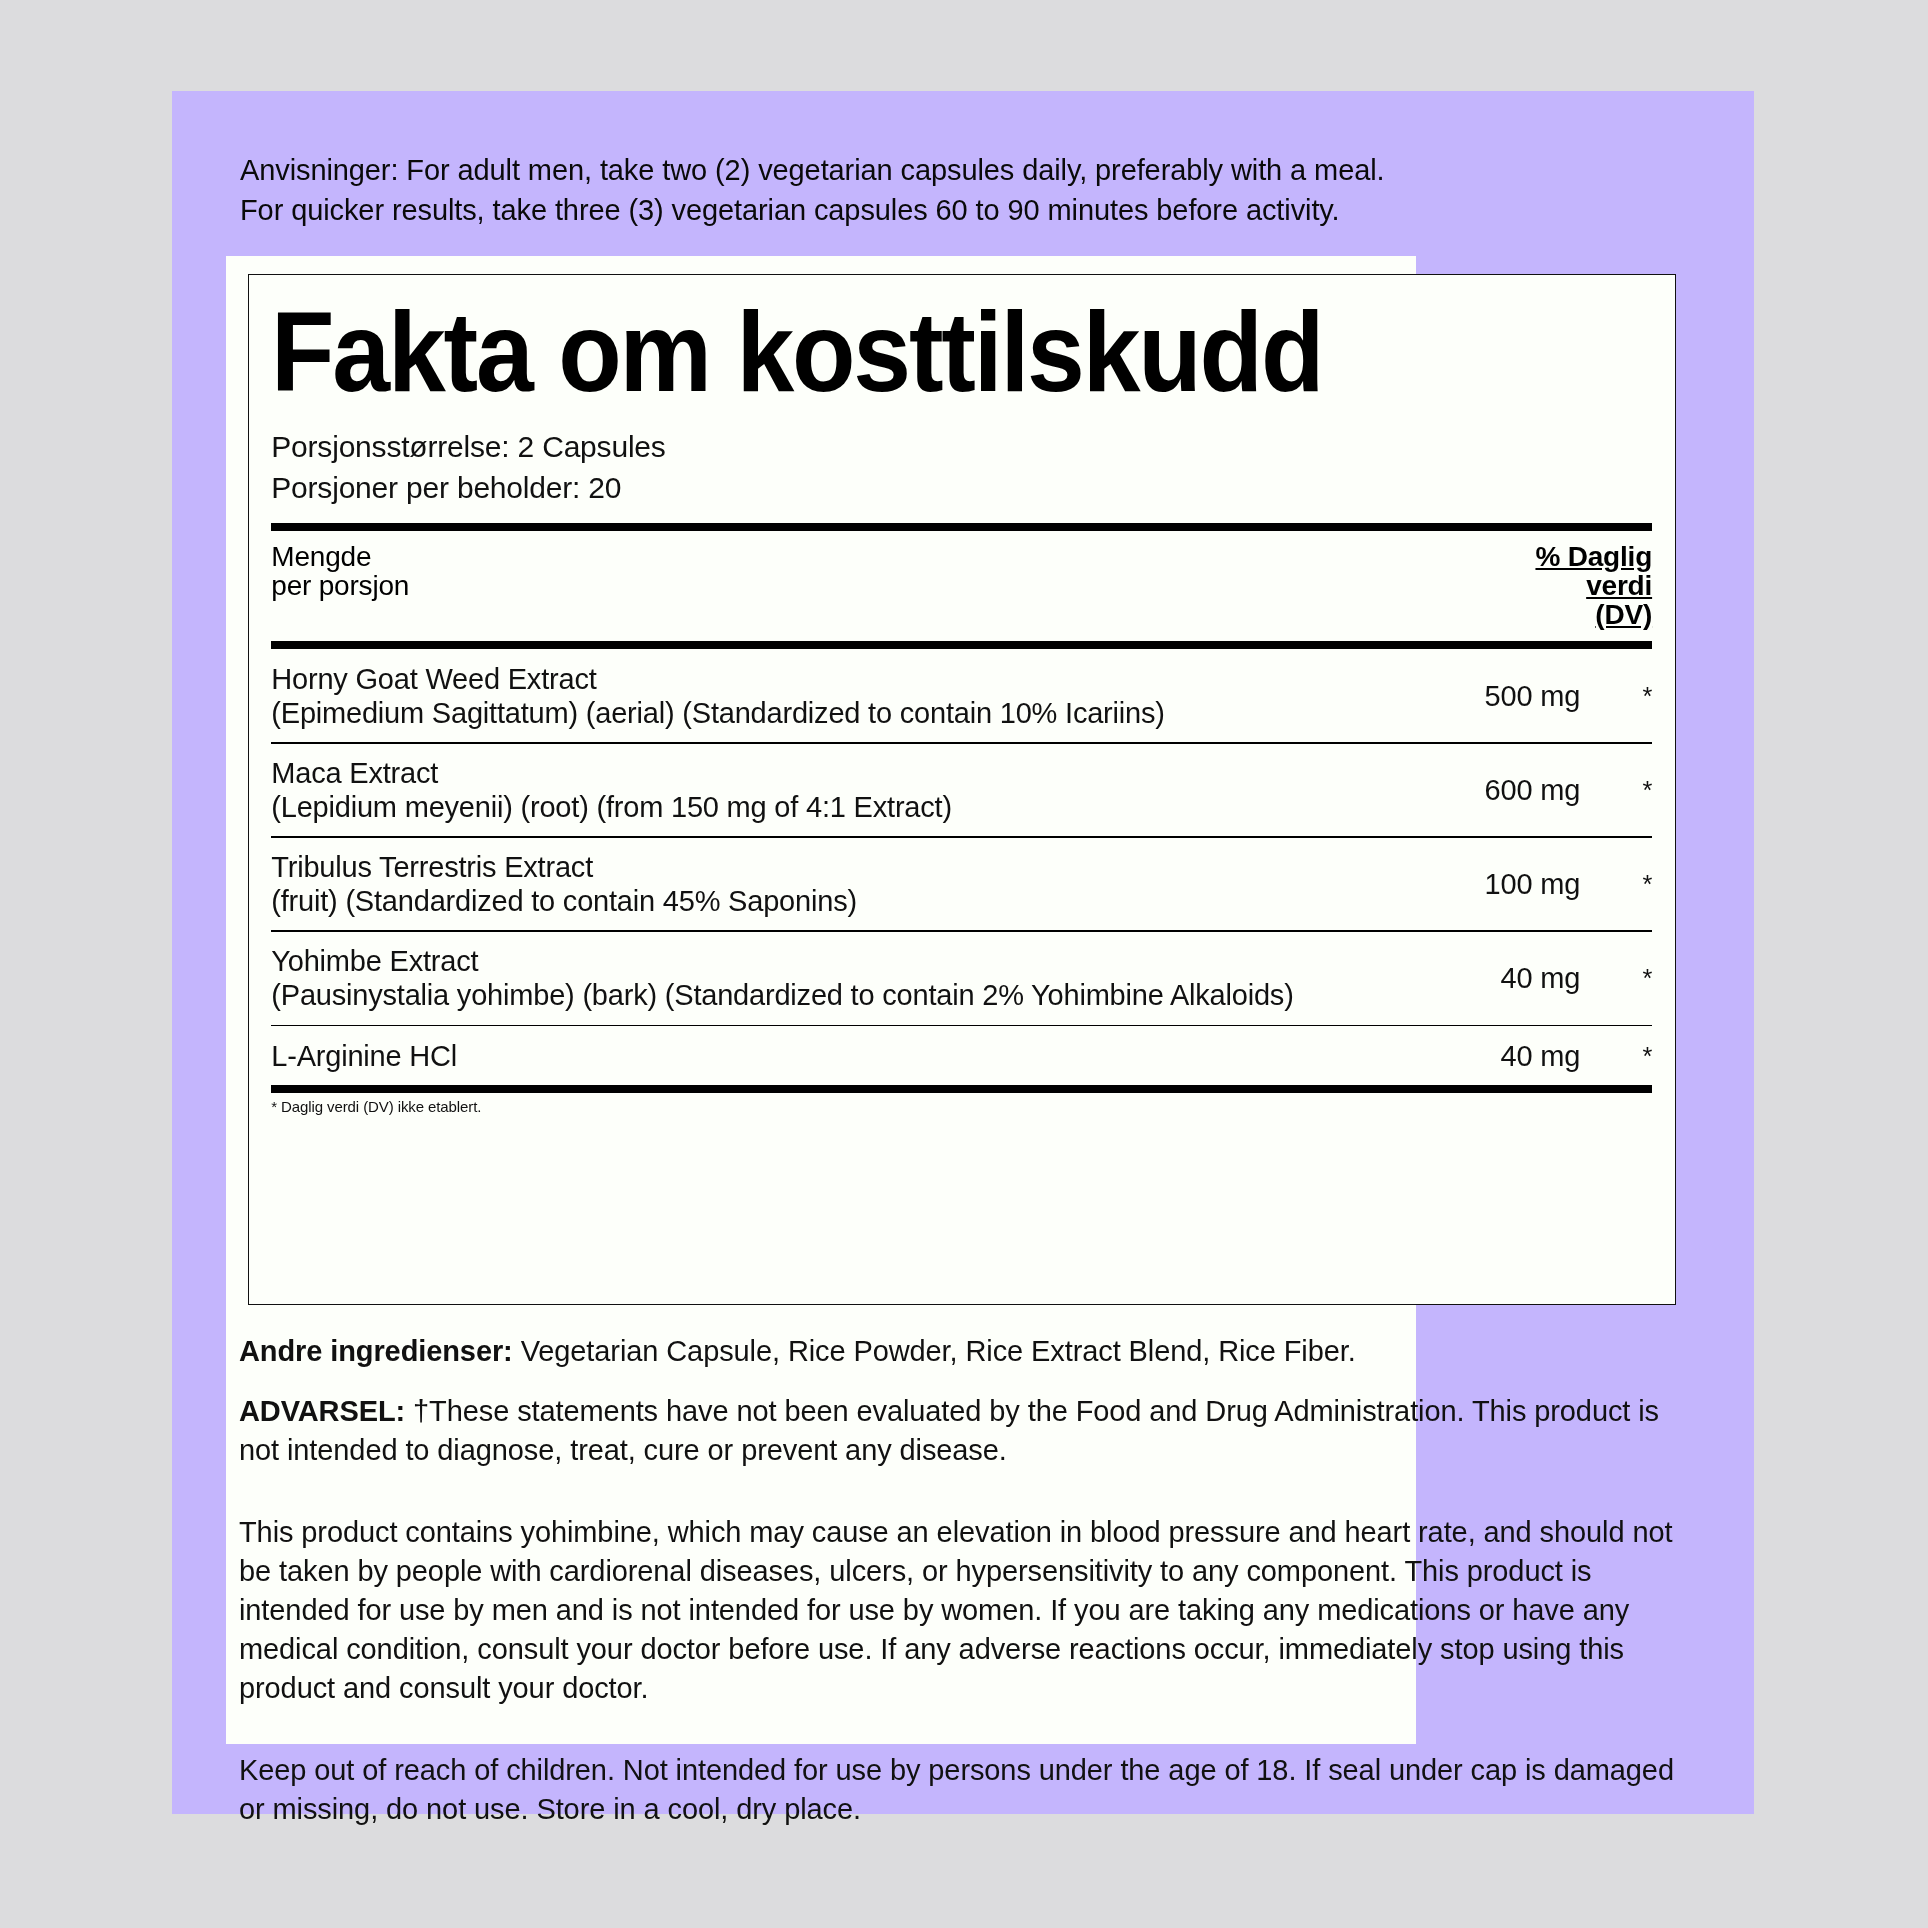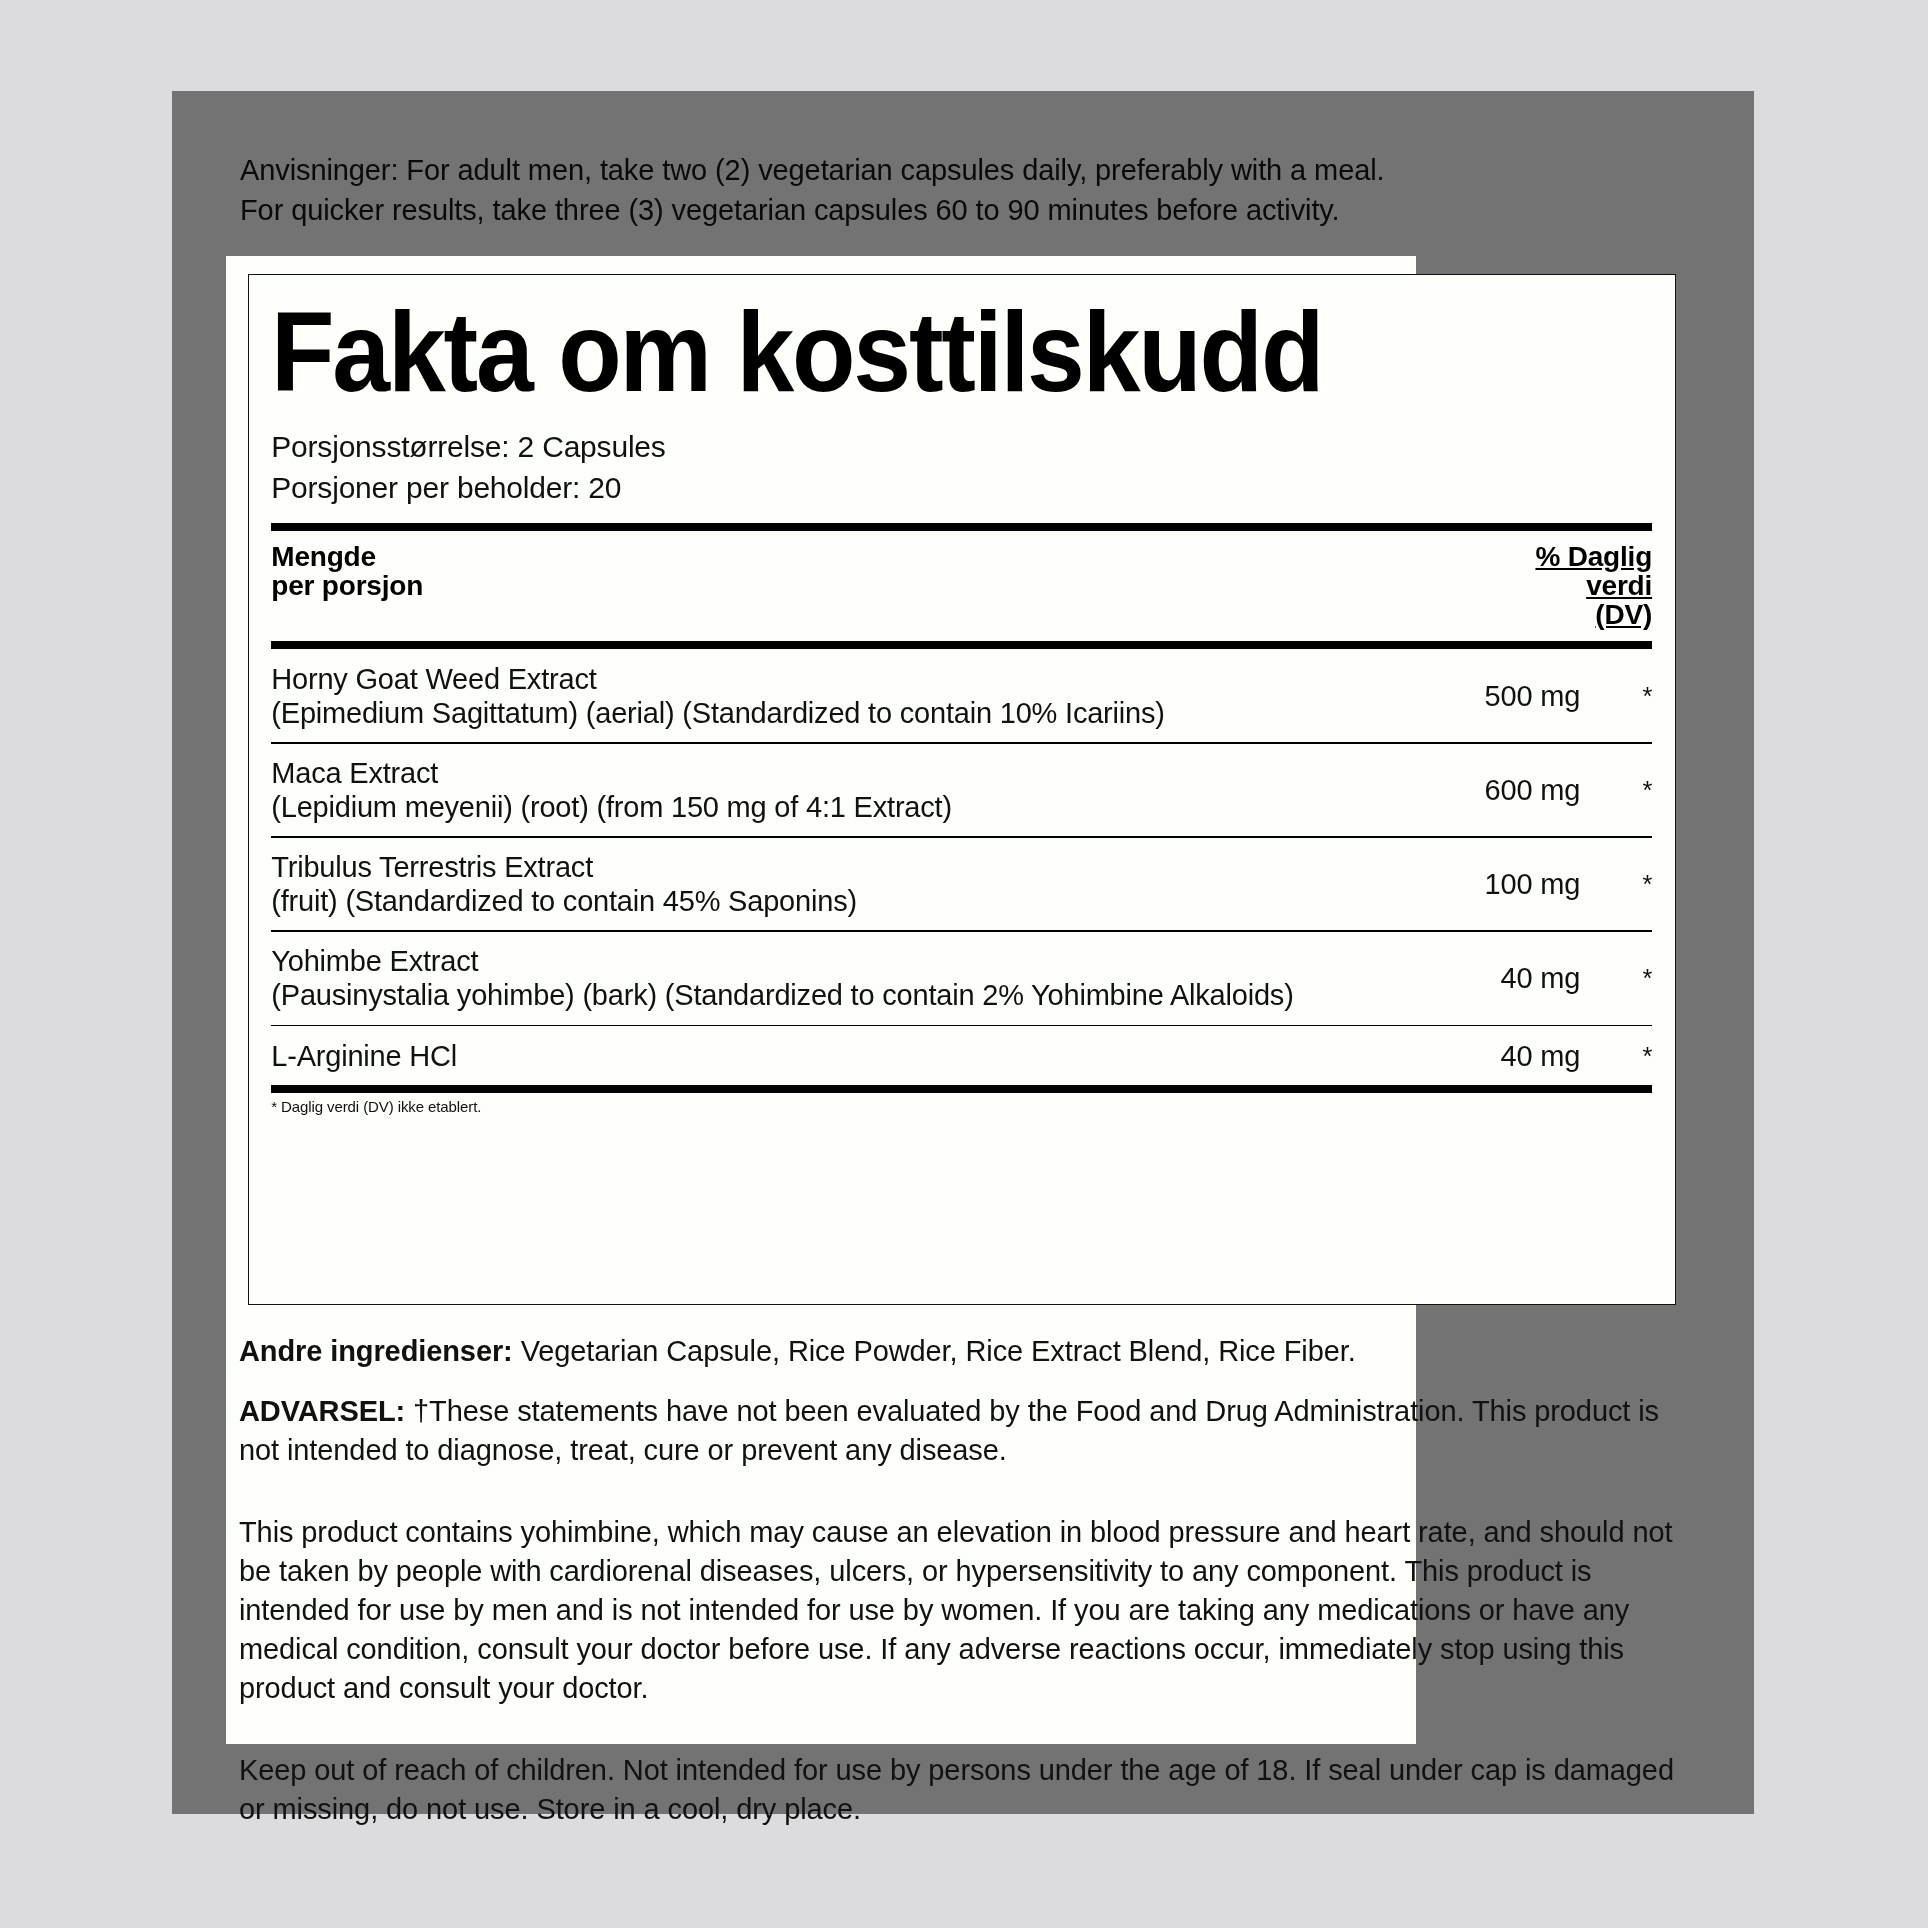--- a/index.html
+++ b/index.html
@@ -15,21 +15,21 @@
     -webkit-font-smoothing: antialiased;
   }
 
   
   .card {
     position: absolute;
     left: 172px;
     top: 91px;
     width: 1582px;
     height: 1723px;
-    background: #737373;
+    background: #c4b5fd;
     box-sizing: border-box;
   }
 
   
   .directions {
     position: absolute;
     left: 68px;
     top: 59px;
     width: 1469px;
     font-size: 29px;
@@ -115,21 +115,21 @@
   .col-amt    { width: 175px; text-align: right; }
   .col-dv     { width: 72px;  text-align: right; }
 
   .hdr-row td {
     padding: 10.4px 0 12.2px 0;
     vertical-align: top;
   }
   .hdr-left {
     font-size: 28px;
     line-height: 29px;
-    font-weight: bold;
+    font-weight: normal;
     color: #000;
     letter-spacing: -0.2px;
   }
   .hdr-right {
     font-size: 28px;
     line-height: 29px;
     font-weight: bold;
     color: #000;
     text-align: right;
     letter-spacing: -0.2px;

